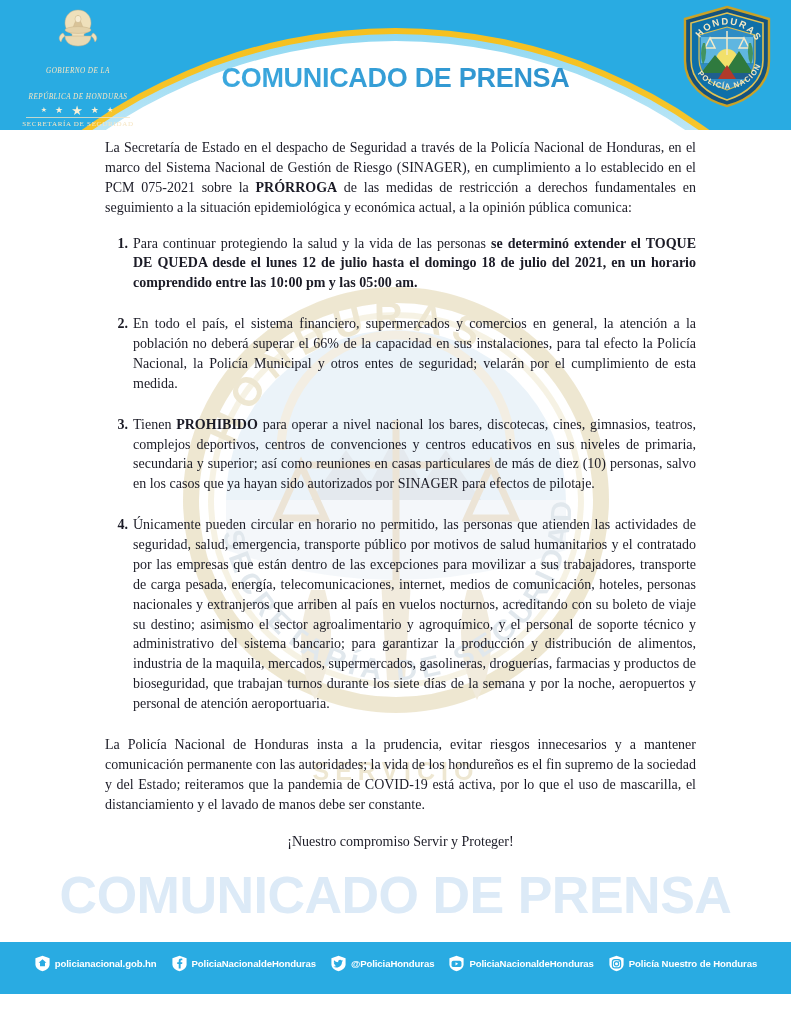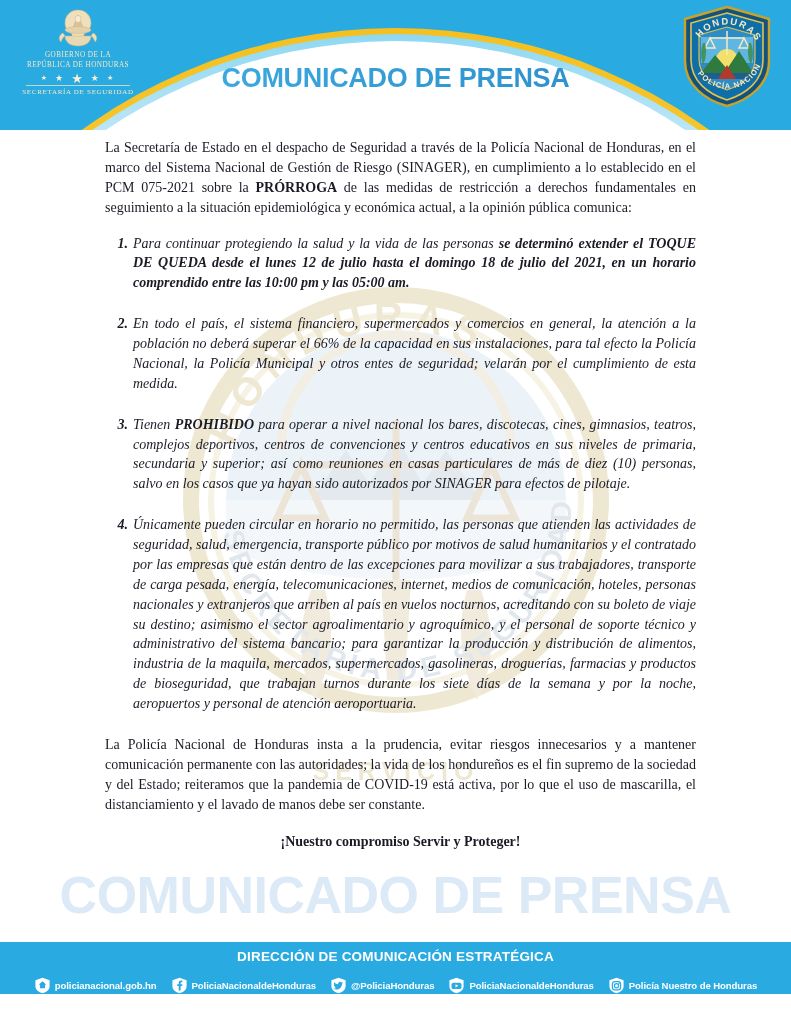--- a/index.html
+++ b/index.html
@@ -63,21 +63,22 @@
     font-family: "Liberation Serif", serif;
   }
   .gov-crest { width: 100%; height: 44px; display: block; }
   .gov-line {
     font-size: 7.2px;
     letter-spacing: .45px;
     line-height: 9px;
     font-variant: small-caps;
     text-transform: uppercase;
     color: #F6E6C4;
-    margin-top: 1px;
+    margin-top: 17px;
+    font-style: italic;
   }
   .gov-stars {
     margin: 2px 0 2px 0;
     line-height: 9px;
     color: #FAF0D6;
     letter-spacing: 2px;
   }
   .gov-stars span { display:inline-block; vertical-align: middle; }
   .st-sm { font-size: 7px; }
   .st-md { font-size: 9px; }
@@ -169,40 +170,39 @@
     margin: 0;
     padding: 0 0 0 28px;
     list-style: none;
     counter-reset: it;
   }
   ol.items > li {
     position: relative;
     counter-increment: it;
     margin-bottom: 21px;
     text-align: justify;
-    font-style: italic;
   }
   ol.items > li::before {
     content: counter(it) ".";
     position: absolute;
     left: -25px;
     top: 0;
     font-weight: bold;
     width: 20px;
     text-align: right;
   }
   b, strong { font-weight: bold; }
 
   .closing { }
   .signature {
     text-align: center;
     margin-top: 18px;
   }
   .sig-line { margin: 0 0 10px 0; }
-  .sig-motto { margin: 0; font-weight: bold; }
+  .sig-motto { margin: 0; font-weight: normal; }
 
   
   .footer {
     position: absolute;
     left: 0; bottom: 0;
     width: 791px;
     height: 52px;
     background: #29ABE2;
     color: #ffffff;
     font-family: "Liberation Sans", sans-serif;
@@ -363,21 +363,20 @@
     </ol>
 
     <p class="para closing">La Policía Nacional de Honduras insta a la prudencia, evitar riesgos innecesarios y a mantener comunicación permanente con las autoridades; la vida de los hondureños es el fin supremo de la sociedad y del Estado; reiteramos que la pandemia de COVID-19 está activa, por lo que el uso de mascarilla, el distanciamiento y el lavado de manos debe ser constante.</p>
 
     <div class="signature">
       <p class="sig-motto">¡Nuestro compromiso Servir y Proteger!</p>
     </div>
   </div>
 
   <div class="footer">
-    <div class="footer-title">DIRECCIÓN DE COMUNICACIÓN ESTRATÉGICA</div>
     <div class="social-row">
 
       <div class="social">
         <svg width="17" height="17" viewBox="0 0 24 24">
           <path d="M12 1 L22 4.5 V13 C22 18 17.5 21.5 12 23 C6.5 21.5 2 18 2 13 V4.5 Z" fill="#ffffff"></path>
           <path d="M12 6 L17.5 11 H15.5 V16 H8.5 V11 H6.5 Z" fill="#29ABE2"></path>
         </svg>
         <span class="social-label">policianacional.gob.hn</span>
       </div>
 

